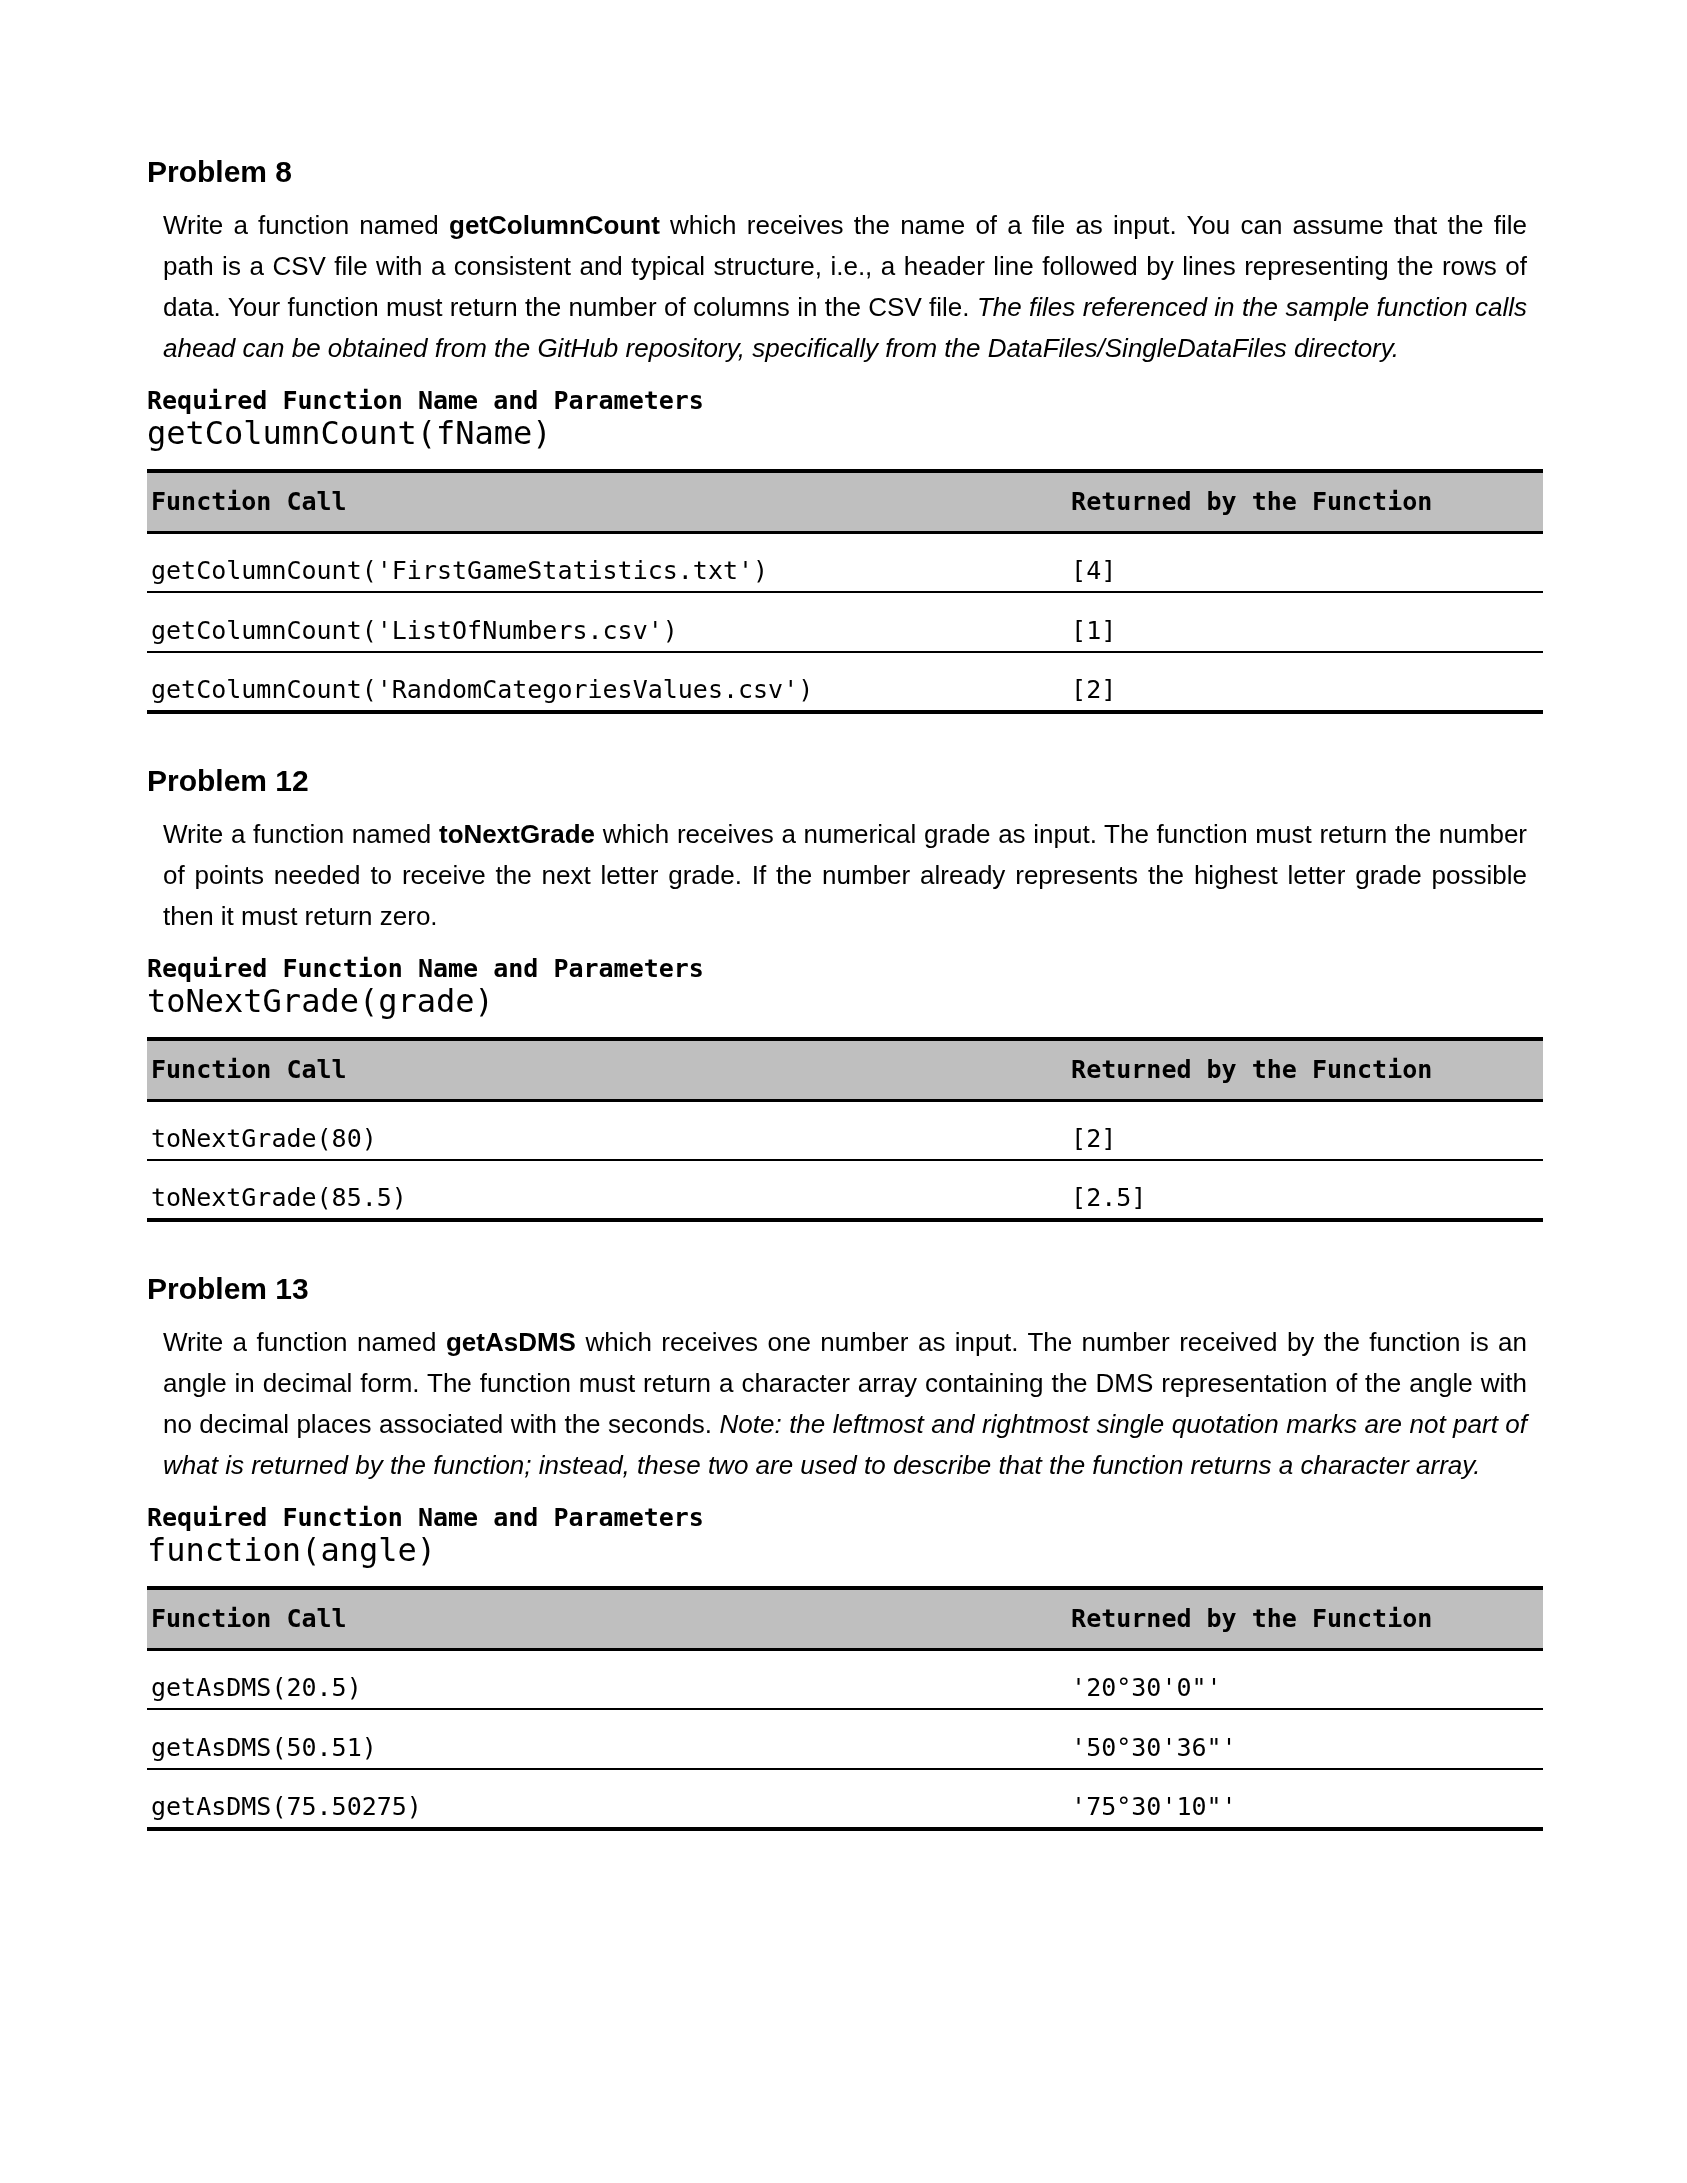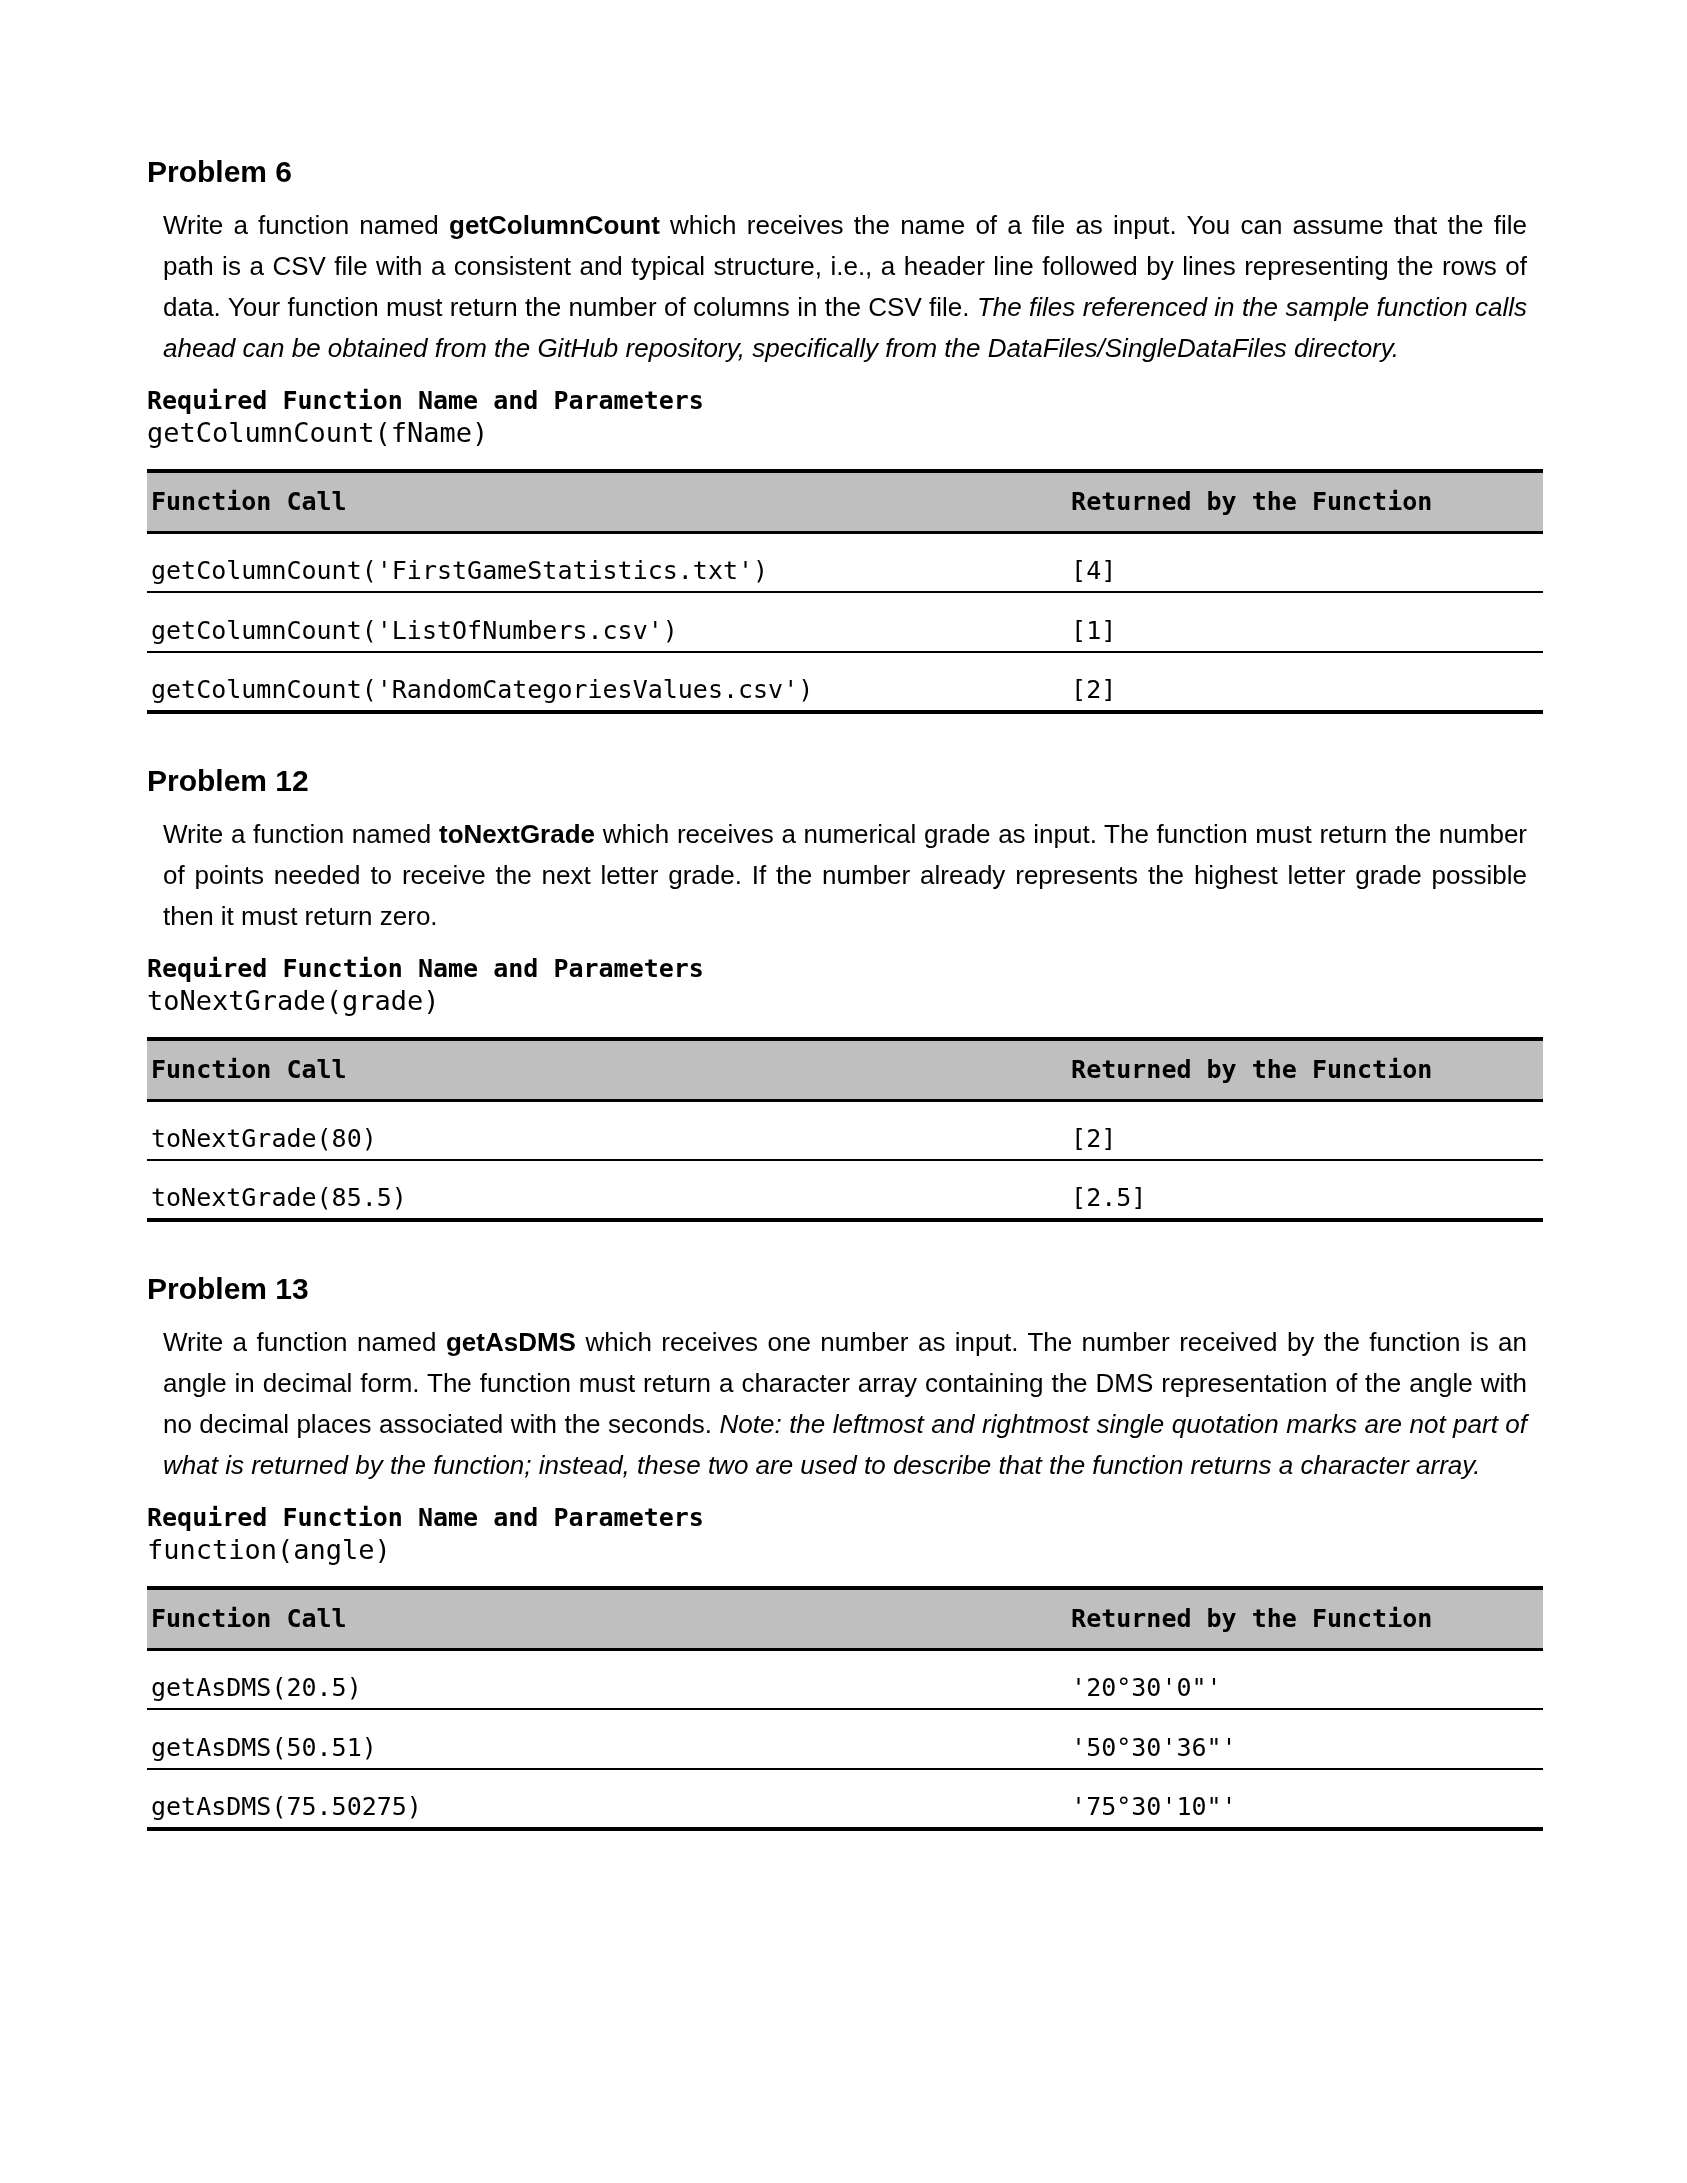--- a/index.html
+++ b/index.html
@@ -41,21 +41,21 @@
   }
   .req-header {
     font-family: "DejaVu Sans Mono", monospace;
     font-size: 25px;
     font-weight: bold;
     line-height: 32px;
     margin-top: 8px;
   }
   .fn-signature {
     font-family: "DejaVu Sans Mono", monospace;
-    font-size: 27px;
+    font-size: 32px;
     line-height: 32px;
   }
   table.fn-table {
     width: 100%;
     border-collapse: collapse;
     margin-top: 20px;
     table-layout: fixed;
   }
   table.fn-table thead tr {
     background: #bfbfbf;
@@ -89,21 +89,21 @@
     white-space: nowrap;
     overflow: hidden;
   }
 </style>
 </head>
 <body>
 
 <div class="page">
 
   <section class="problem-section">
-    <h2 class="problem-heading">Problem 6</h2>
+    <h2 class="problem-heading">Problem 8</h2>
     <p class="problem-description"><span>Write a function named </span><span class="fn-name">getColumnCount</span><span> which receives the name of a file as input. You can assume that the file path is a CSV file with a consistent and typical structure, i.e., a header line followed by lines representing the rows of data. Your function must return the number of columns in the CSV file. </span><span class="desc-italic">The files referenced in the sample function calls ahead can be obtained from the GitHub repository, specifically from the DataFiles/SingleDataFiles directory.</span></p>
     <div class="req-header">Required Function Name and Parameters</div>
     <div class="fn-signature">getColumnCount(fName)</div>
     <table class="fn-table">
       <thead>
         <tr>
           <th class="col-call">Function Call</th>
           <th class="col-ret">Returned by the Function</th>
         </tr>
       </thead>

